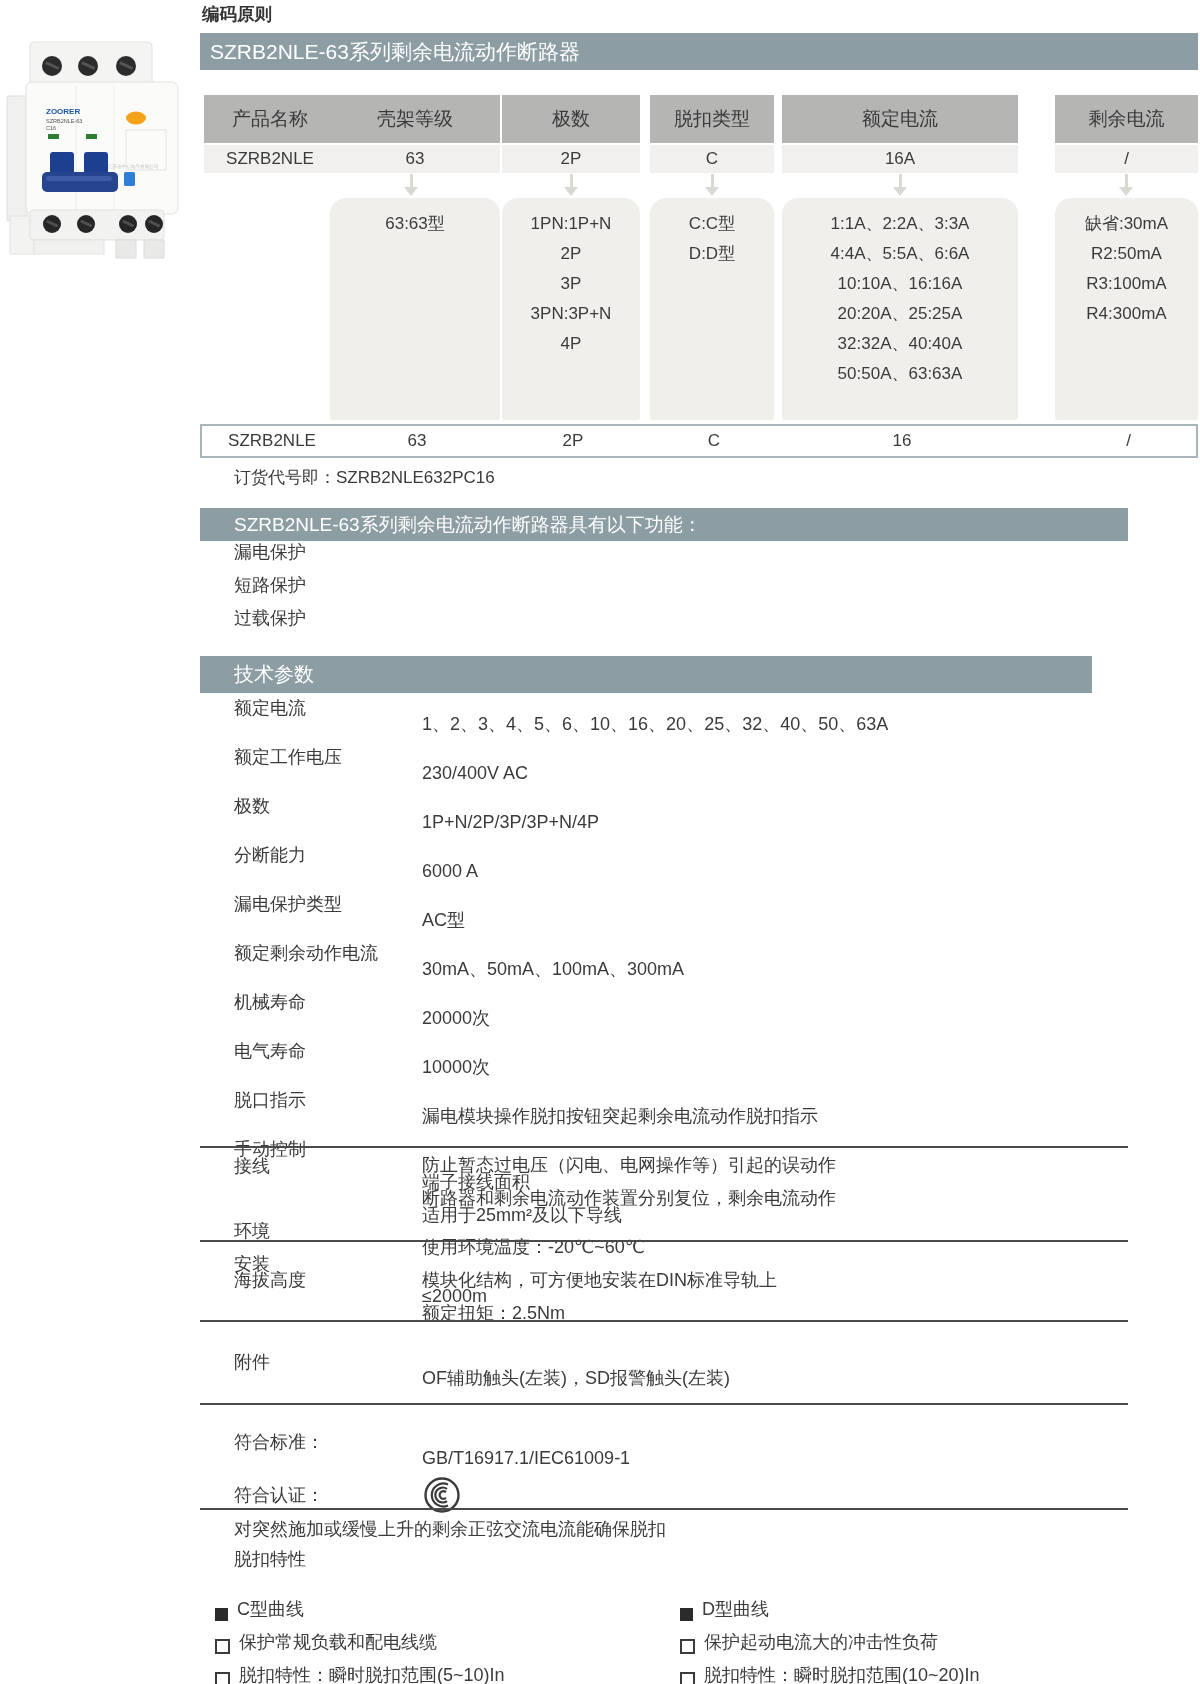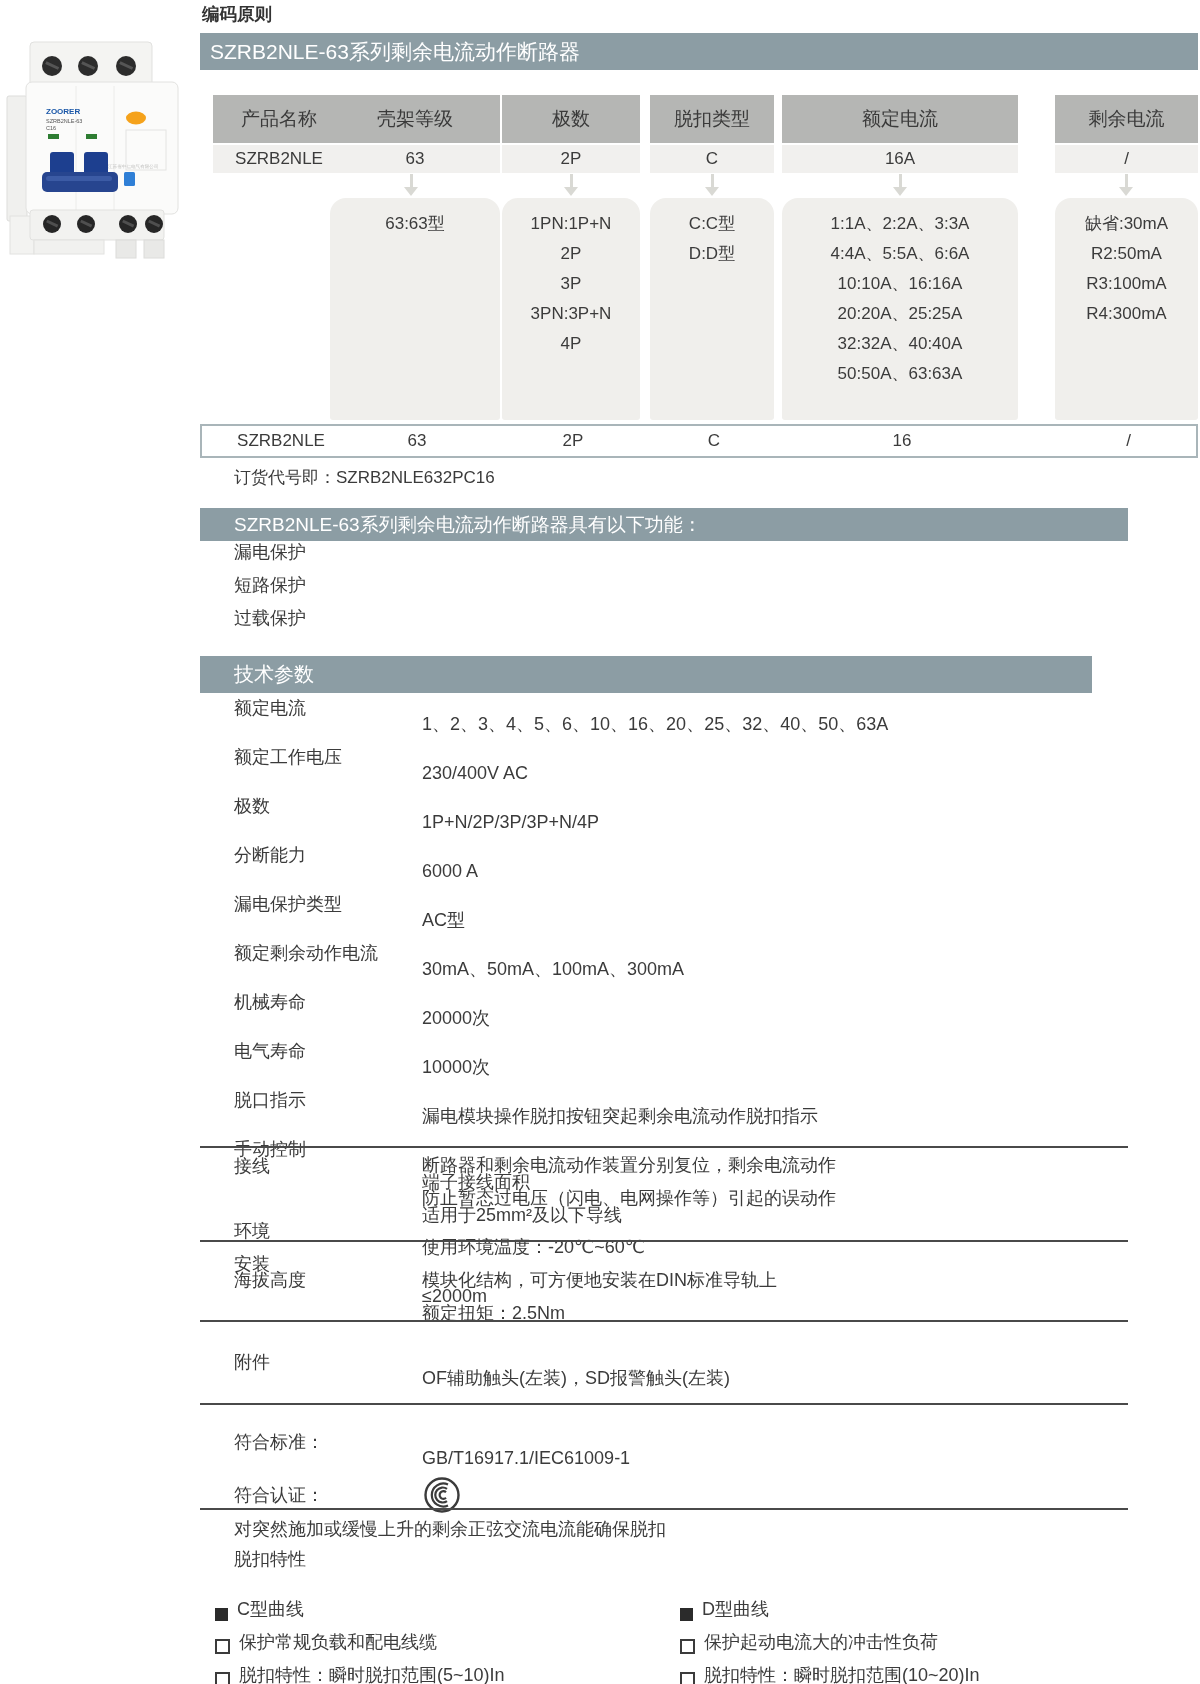--- a/index.html
+++ b/index.html
@@ -13,21 +13,21 @@
   .content{position:absolute;left:200px;top:0;width:998px;height:1684px;}
   .banner{position:absolute;left:0;background:#8c9da4;color:#ffffff;font-weight:500;}
   .banner1{top:33px;width:998px;height:37px;line-height:37px;font-size:21px;padding-left:10px;box-sizing:border-box;}
   .banner2{top:508px;width:928px;height:33px;line-height:33px;font-size:19px;padding-left:34px;box-sizing:border-box;}
   .banner3{top:656px;width:892px;height:37px;line-height:37px;font-size:20px;padding-left:34px;box-sizing:border-box;}
   
   .hcell{position:absolute;top:95px;height:48px;line-height:48px;background:#b5b6b4;
          text-align:center;font-size:19px;font-weight:500;color:#3a3a3a;}
   .vcell{position:absolute;top:145px;height:28px;line-height:28px;background:#f1f0ee;
          text-align:center;font-size:17px;}
-  .c1{left:13px;width:132px}.c2{left:130px;width:170px}.c3{left:302px;width:138px}
+  .c1{left:4px;width:132px}.c2{left:130px;width:170px}.c3{left:302px;width:138px}
   .c4{left:450px;width:124px}.c5{left:582px;width:236px}.c6{left:855px;width:143px}
   .arrow{position:absolute;top:174px;width:14px;margin-left:-7px;}
   .arrow .stem{width:3px;height:13px;background:#d9d9d4;margin:0 auto;}
   .arrow .head{width:0;height:0;border:7px solid transparent;border-top:9px solid #d9d9d4;margin:0 auto;}
   .box{position:absolute;top:198px;height:222px;background:#f0efec;border-radius:16px 16px 3px 3px;
        text-align:center;font-size:17px;line-height:30px;padding-top:11px;box-sizing:border-box;}
   .summary{position:absolute;left:0;top:424px;width:998px;height:34px;background:#ffffff;
            border:2px solid #a9b5b9;box-sizing:border-box;}
   .scell{position:absolute;top:0;height:30px;line-height:30px;text-align:center;font-size:17px;}
   .ordernote{position:absolute;left:34px;top:466px;font-size:17px;line-height:24px;}
@@ -218,22 +218,22 @@
           <div class="spec-label">电气寿命</div>
           <div class="spec-value">10000次</div>
         </div>
       <div class="spec-row">
           <div class="spec-label">脱口指示</div>
           <div class="spec-value">漏电模块操作脱扣按钮突起剩余电流动作脱扣指示</div>
         </div>
       <div class="spec-row">
         <div class="spec-label">手动控制</div>
         <div class="spec-value">
+          <div>防止暂态过电压（闪电、电网操作等）引起的误动作</div>
           <div>断路器和剩余电流动作装置分别复位，剩余电流动作</div>
-          <div>防止暂态过电压（闪电、电网操作等）引起的误动作</div>
         </div>
       </div>
       <div class="spec-row">
           <div class="spec-label">环境</div>
           <div class="spec-value">使用环境温度：-20℃~60℃</div>
         </div>
       <div class="spec-row">
           <div class="spec-label">海拔高度</div>
           <div class="spec-value">≤2000m</div>
         </div>

